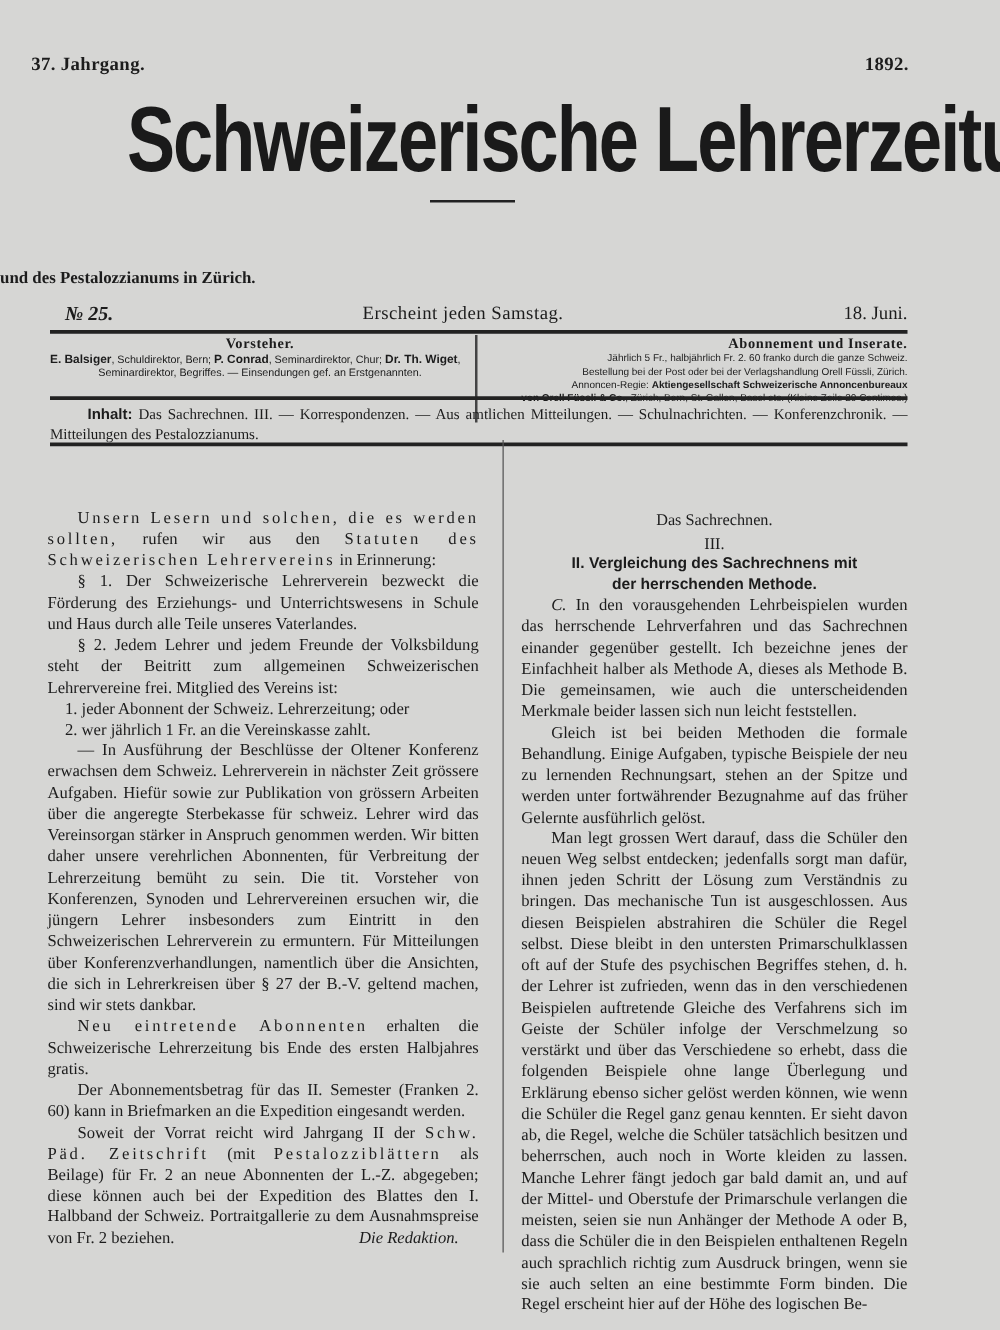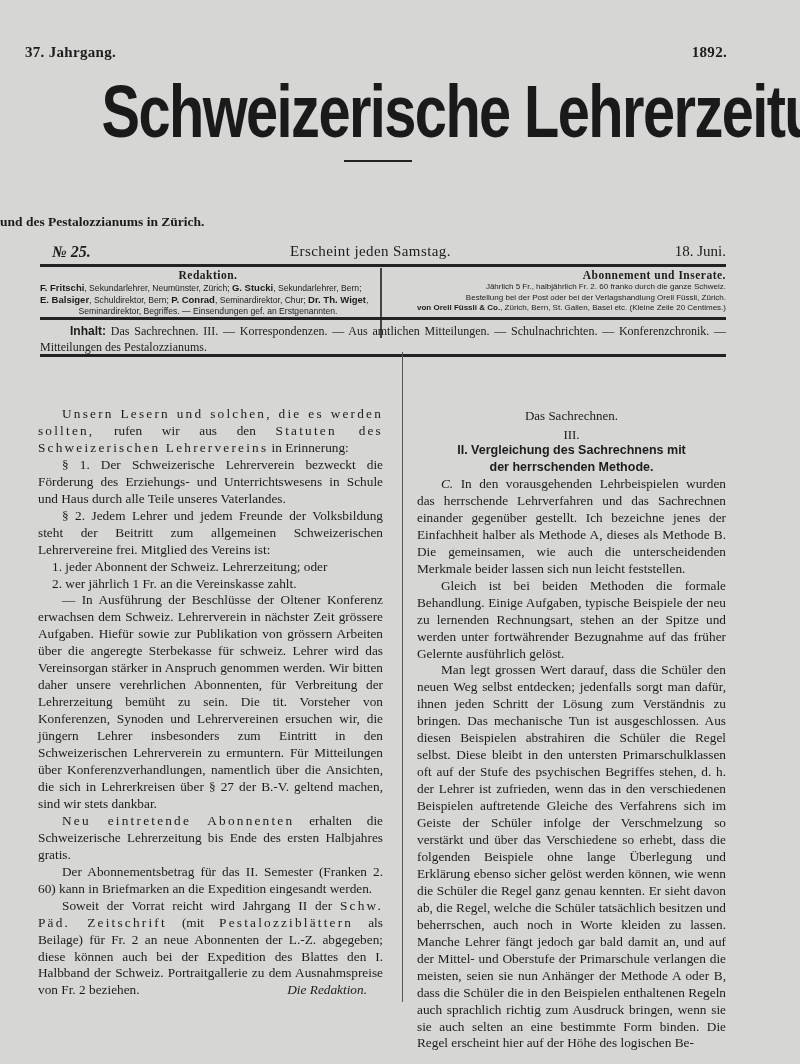--- a/index.html
+++ b/index.html
@@ -72,36 +72,33 @@
   <div class="issue-row">
     <span class="num">№ 25.</span>
     <span class="freq">Erscheint jeden Samstag.</span>
     <span class="date">18. Juni.</span>
   </div>
 
   <div class="rule-thick" style="top:264px;"></div>
 
   <div class="info-box">
     <div class="redaktion">
-      <div class="hd">Redaktion.</div>
-      <div class="ln">
-        <b>F. Fritschi</b><span>, Sekundarlehrer, Neumünster, Zürich;</span>
-        <b>G. Stucki</b><span>, Sekundarlehrer, Bern;</span>
-      </div>
+      <div class="hd">Vorsteher.</div>
       <div class="ln">
         <b>E. Balsiger</b><span>, Schuldirektor, Bern;</span>
         <b>P. Conrad</b><span>, Seminardirektor, Chur;</span>
         <b>Dr. Th. Wiget</b><span>,</span>
       </div>
       <div>Seminardirektor, Begriffes. — Einsendungen gef. an Erstgenannten.</div>
     </div>
     <div class="abonnement">
       <div class="hd">Abonnement und Inserate.</div>
       <div>Jährlich 5 Fr., halbjährlich Fr. 2. 60 franko durch die ganze Schweiz.</div>
       <div>Bestellung bei der Post oder bei der Verlagshandlung Orell Füssli, Zürich.</div>
+      <div><span>Annoncen-Regie:</span> <b>Aktiengesellschaft Schweizerische Annoncenbureaux</b></div>
       <div><b>von Orell Füssli &amp; Co.</b><span>, Zürich, Bern, St. Gallen, Basel etc. (Kleine Zeile 20 Centimes.)</span></div>
     </div>
   </div>
   <div class="vsep"></div>
 
   <div class="rule-thick" style="top:317px;"></div>
 
   <div class="inhalt">
     <span class="ind"></span><span class="lab">Inhalt:</span>
     <span>Das Sachrechnen. III. — Korrespondenzen. — Aus amtlichen Mitteilungen. — Schulnachrichten. — Konferenzchronik. — Mitteilungen des Pestalozzianums.</span>

